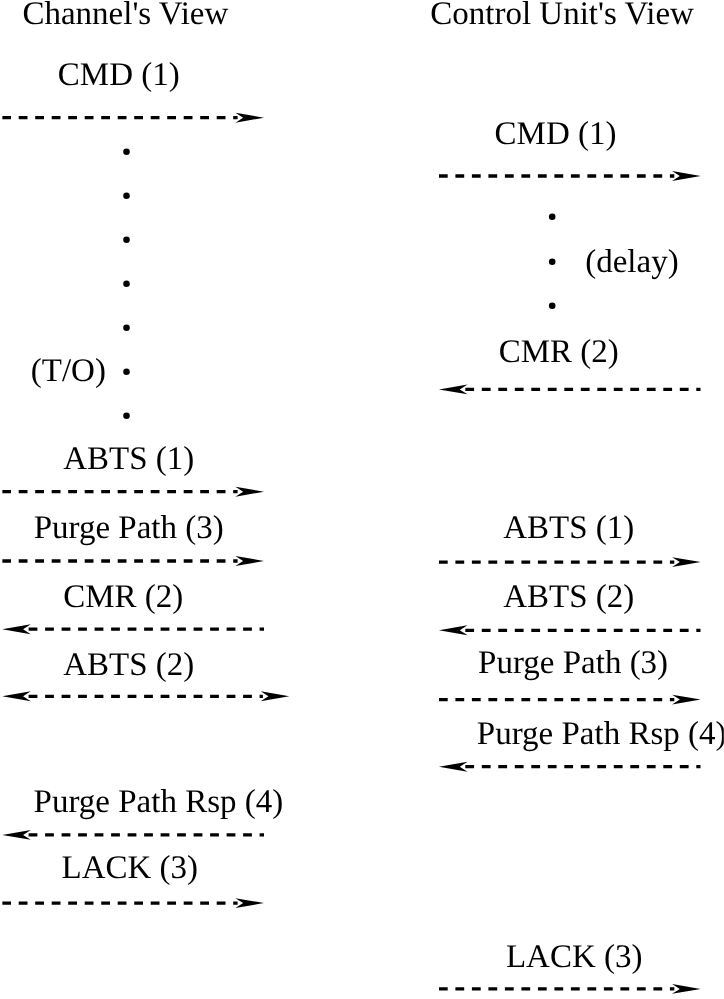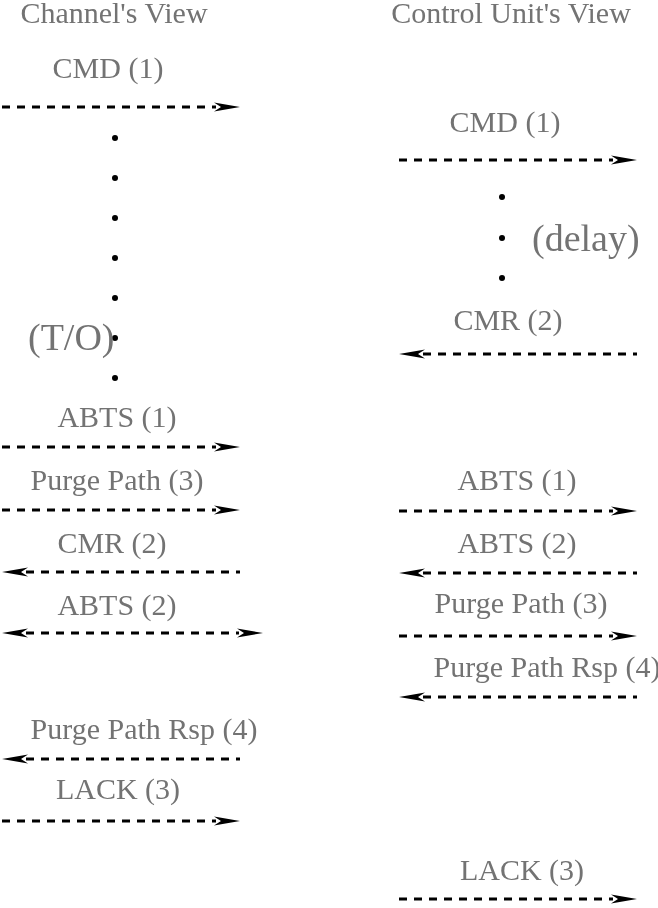--- a/index.html
+++ b/index.html
@@ -7,33 +7,33 @@
     padding: 0;
     overflow: hidden;
     background: #ffffff;
   }
   .canvas {
     position: relative;
     width: 658px;
     height: 908px;
     background: #ffffff;
     font-family: "Liberation Serif", "DejaVu Serif", serif;
-    color: #737373;
+    color: #000000;
   }
   .col-title, .msg-label {
     position: absolute;
     width: 300px;
     text-align: center;
     font-size: 30px;
     line-height: 30px;
     white-space: nowrap;
   }
   .side-note {
     position: absolute;
-    font-size: 38px;
+    font-size: 30px;
     line-height: 30px;
     white-space: nowrap;
   }
   .arrow {
     position: absolute;
     height: 12px;
   }
   .arrow line {
     stroke: #000000;
     stroke-width: 3;

